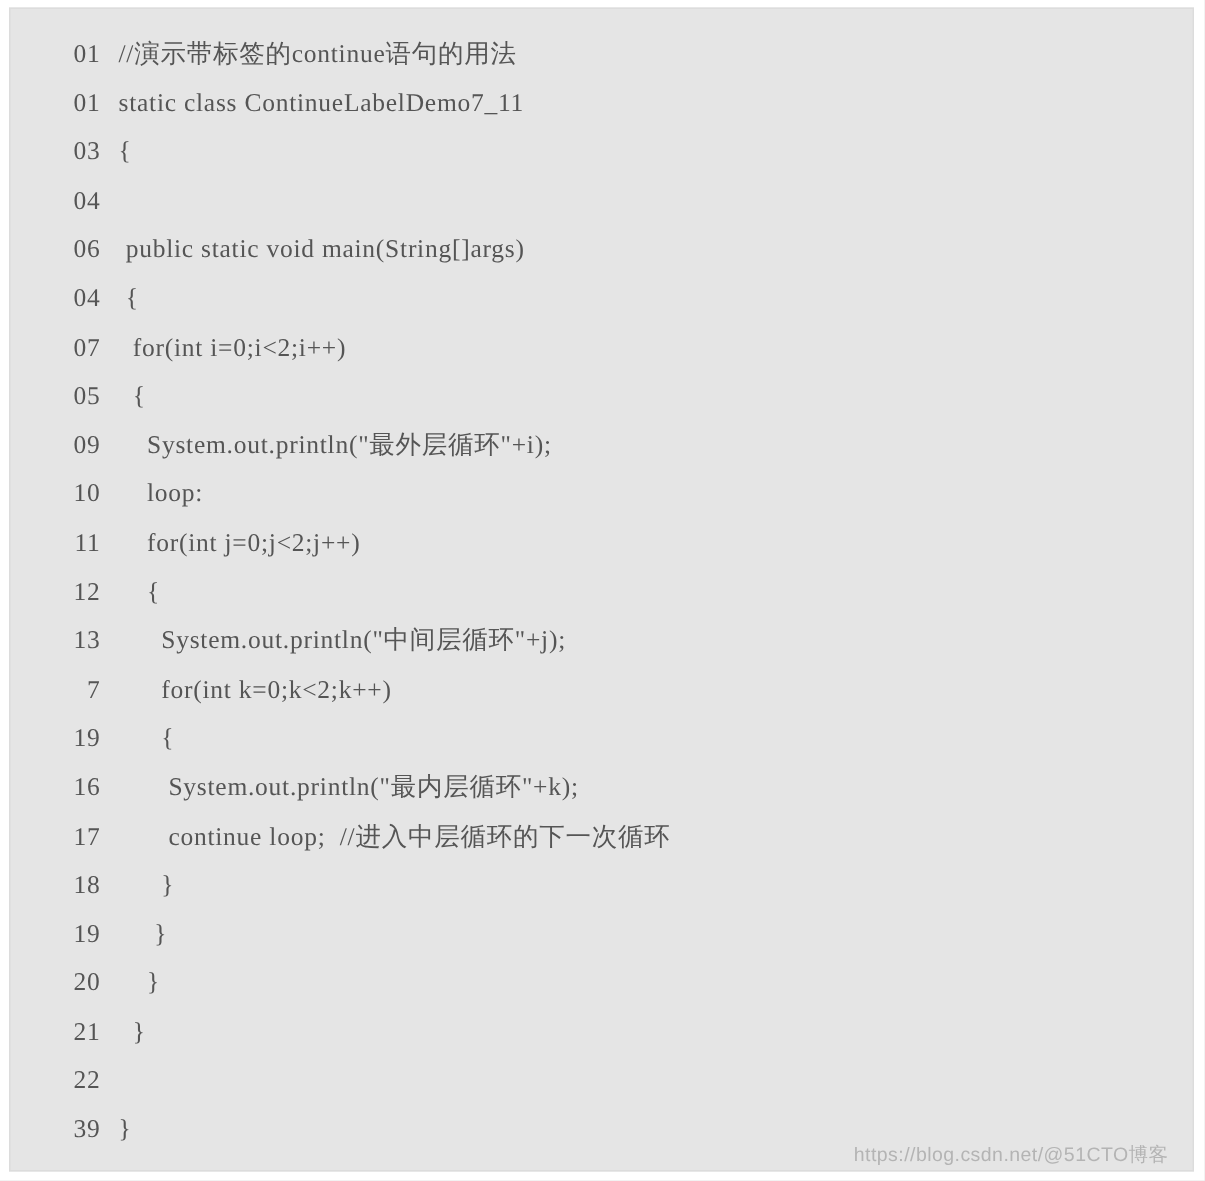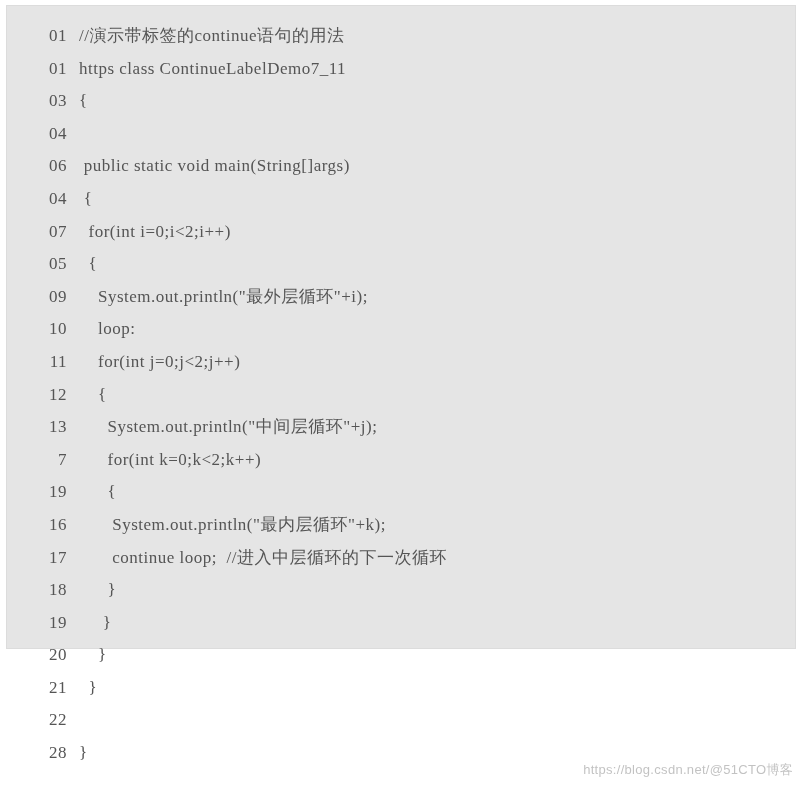--- a/index.html
+++ b/index.html
@@ -9,21 +9,21 @@
     background: #ffffff;
     width: 803px;
     height: 787px;
     overflow: hidden;
     position: relative;
   }
   .code-block {
     box-sizing: border-box;
     margin: 5px 6px;
     width: 790px;
-    height: 644px;
+    height: 776px;
     background: #e5e5e5;
     border: 1px solid #dcdcdc;
     padding: 14px 16px 14px 24px;
   }
   .code-line {
     display: flex;
     flex-direction: row;
     align-items: baseline;
     white-space: pre;
     font-size: 17px;
@@ -33,50 +33,50 @@
   }
   .line-num {
     display: inline-block;
     width: 36px;
     text-align: right;
     padding-right: 12px;
     color: #555;
   }
   .watermark {
     position: absolute;
-    right: 10px;
+    right: 24px;
     bottom: 8px;
     font-size: 13px;
     color: rgba(120,120,120,0.45);
     font-family: Arial, "SimSun", sans-serif;
     letter-spacing: 0.3px;
   }
 </style>
 </head>
 <body>
 
 <div class="code-block">
   <div class="code-line"><span class="line-num">01</span><span>//演示带标签的continue语句的用法</span></div>
-  <div class="code-line"><span class="line-num">01</span><span>https class ContinueLabelDemo7_11</span></div>
+  <div class="code-line"><span class="line-num">01</span><span>static class ContinueLabelDemo7_11</span></div>
   <div class="code-line"><span class="line-num">03</span><span>{</span></div>
   <div class="code-line"><span class="line-num">04</span><span></span></div>
   <div class="code-line"><span class="line-num">06</span><span> public static void main(String[]args)</span></div>
   <div class="code-line"><span class="line-num">04</span><span> {</span></div>
   <div class="code-line"><span class="line-num">07</span><span>  for(int i=0;i&lt;2;i++)</span></div>
   <div class="code-line"><span class="line-num">05</span><span>  {</span></div>
   <div class="code-line"><span class="line-num">09</span><span>    System.out.println("最外层循环"+i);</span></div>
   <div class="code-line"><span class="line-num">10</span><span>    loop:</span></div>
   <div class="code-line"><span class="line-num">11</span><span>    for(int j=0;j&lt;2;j++)</span></div>
   <div class="code-line"><span class="line-num">12</span><span>    {</span></div>
   <div class="code-line"><span class="line-num">13</span><span>      System.out.println("中间层循环"+j);</span></div>
   <div class="code-line"><span class="line-num">7</span><span>      for(int k=0;k&lt;2;k++)</span></div>
   <div class="code-line"><span class="line-num">19</span><span>      {</span></div>
   <div class="code-line"><span class="line-num">16</span><span>       System.out.println("最内层循环"+k);</span></div>
   <div class="code-line"><span class="line-num">17</span><span>       continue loop;  //进入中层循环的下一次循环</span></div>
   <div class="code-line"><span class="line-num">18</span><span>      }</span></div>
   <div class="code-line"><span class="line-num">19</span><span>     }</span></div>
   <div class="code-line"><span class="line-num">20</span><span>    }</span></div>
   <div class="code-line"><span class="line-num">21</span><span>  }</span></div>
   <div class="code-line"><span class="line-num">22</span><span></span></div>
-  <div class="code-line"><span class="line-num">28</span><span>}</span></div>
+  <div class="code-line"><span class="line-num">39</span><span>}</span></div>
 </div>
 
 <div class="watermark">https://blog.csdn.net/@51CTO博客</div>
 
 </body></html>

